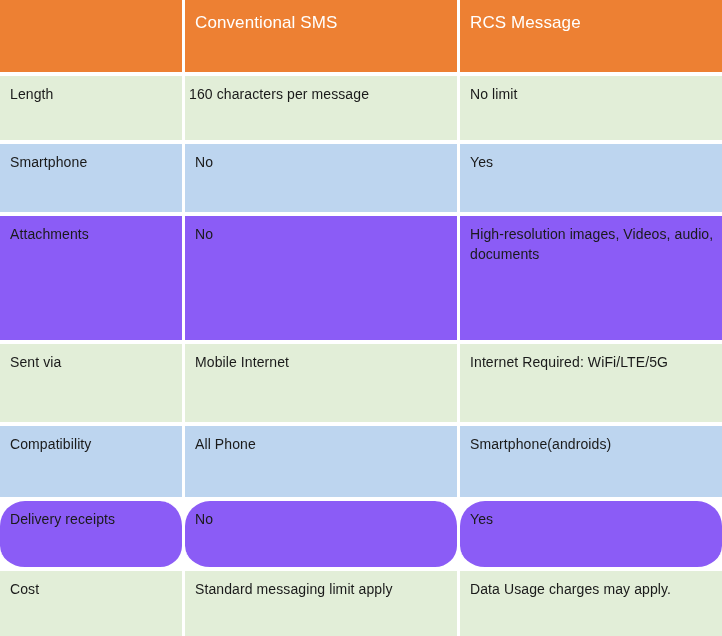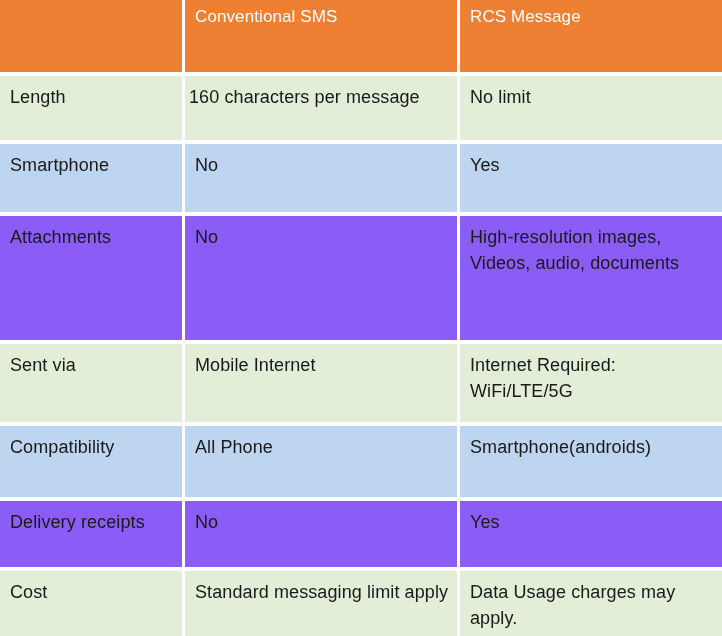--- a/index.html
+++ b/index.html
@@ -22,57 +22,57 @@
   }
 
   
   col.c-feature  { width: 185px; }
   col.c-sms      { width: 275px; }
   col.c-rcs      { width: 262px; }
 
   th, td {
     vertical-align: top;
     padding: 9px 0 0 10px;
-    font-size: 18px;
+    font-size: 14px;
     line-height: 1.42;
     letter-spacing: 0.1px;
     color: #1a1a1a;
     border-right: 3px solid #ffffff;
     border-bottom: 4px solid #ffffff;
     box-sizing: border-box;
     overflow: hidden;
     text-align: left;
     font-weight: normal;
   }
   th:last-child, td:last-child { border-right: none; }
 
   
   tr.header-row th {
     background: #ed8033;
     color: #ffffff;
     height: 76px;
-    padding-top: 5px;
+    padding-top: 11px;
     font-size: 17px;
   }
   tr.header-row th.spacer-head {
     background: #ed8033;
   }
 
   
   tr.band-green td { background: #e2eed8; }
   tr.band-blue  td { background: #bdd5ef; }
   tr.band-gray  td { background: #8b5cf6; }
 
   
   tr.r-length td        { height: 68px; }
   tr.r-multimedia td    { height: 72px; }
   tr.r-attachments td   { height: 128px; }
   tr.r-sentvia td       { height: 82px; }
   tr.r-compat td        { height: 75px; }
-  tr.r-delivery td      { height: 70px; }
+  tr.r-delivery td      { height: 70px; border-radius: 25px; }
   tr.r-cost td          { height: 88px; border-bottom: none; }
 
   .indent-cell { padding-left: 4px; }
 </style>
 </head>
 <body>
 
 <table id="comparison-table">
   <colgroup>
     <col class="c-feature">

